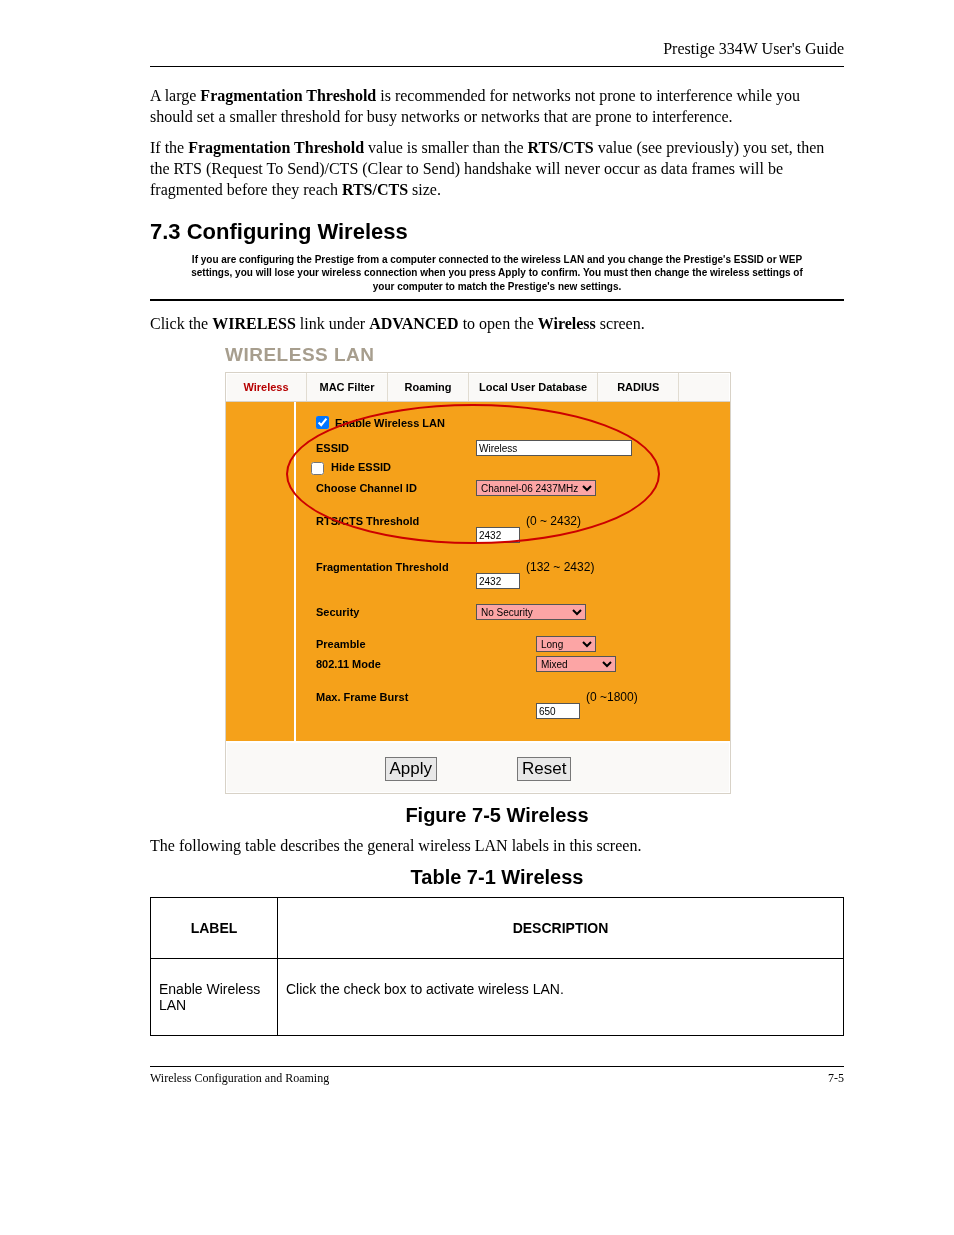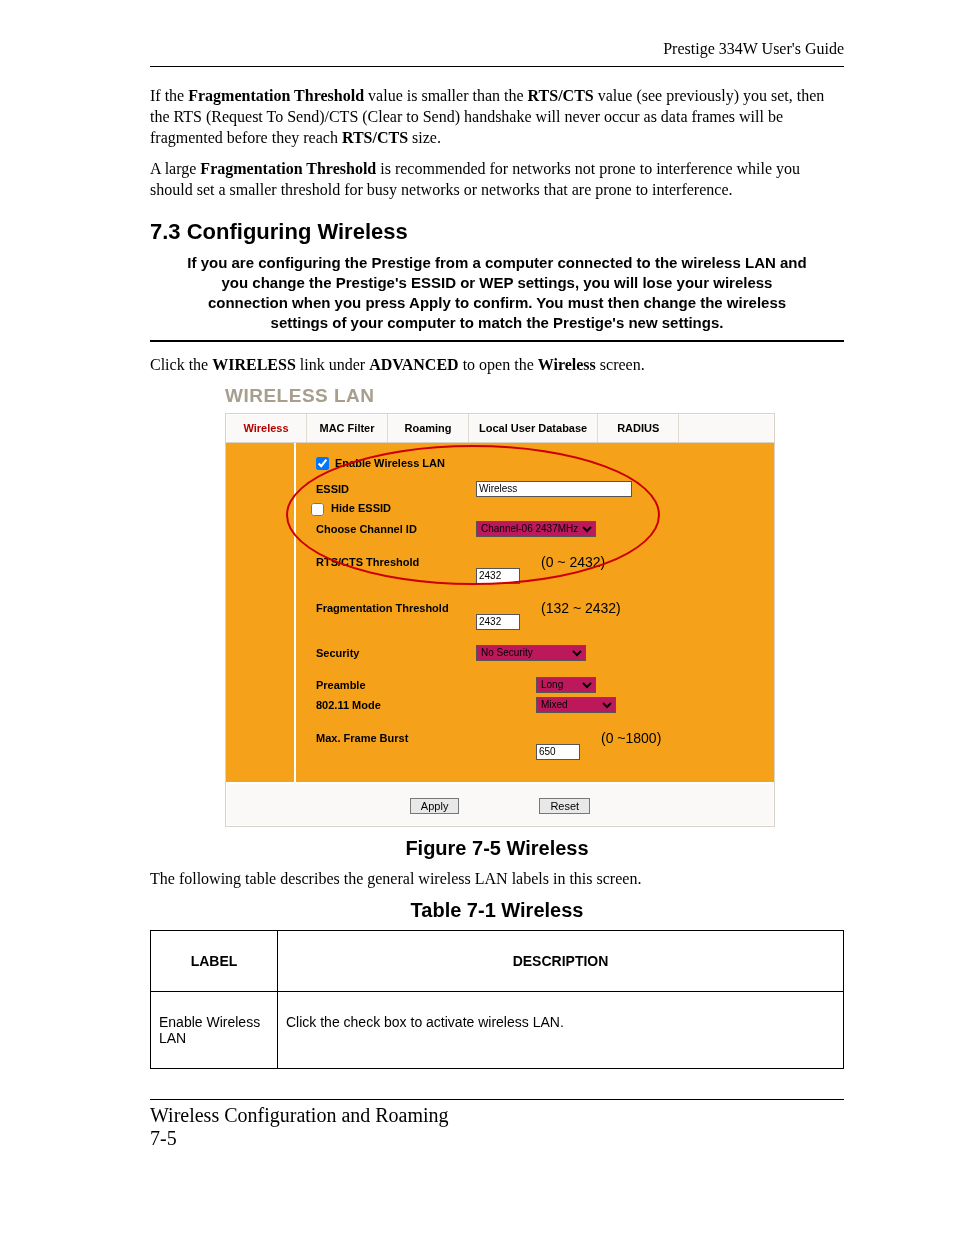--- a/index.html
+++ b/index.html
@@ -36,31 +36,31 @@
   .para b { font-weight: bold; }
   h2.section {
     font-family: Arial, Helvetica, sans-serif;
     font-weight: bold;
     font-size: 22px;
     margin: 18px 0 8px 0;
   }
   .warn {
     font-family: Arial, Helvetica, sans-serif;
     font-weight: bold;
-    font-size: 15px;
+    font-size: 10px;
     text-align: center;
     line-height: 1.35;
     padding: 0 30px 6px 30px;
     border-bottom: 2px solid #000;
     margin: 0 0 12px 0;
   }
   
   .figure {
     margin: 8px auto 10px auto;
-    width: 550px;
+    width: 506px;
     font-family: Arial, Helvetica, sans-serif;
   }
   .fig-title {
     color: #a79e8e;
     font-weight: bold;
     font-size: 19px;
     letter-spacing: 0.5px;
     margin: 0 0 6px 0;
   }
   .fig-card {
@@ -100,50 +100,50 @@
     content:"";
     position:absolute; left:68px; top:0; bottom:0; width:2px; background:#fff;
   }
   .row {
     display: flex;
     align-items: center;
     margin: 2px 0;
     min-height: 18px;
   }
   .row .lbl { width: 160px; font-weight: bold; }
-  .row .rng { font-size: 14px; font-weight: normal; color: #000; margin-left: 21px;}
+  .row .rng { font-size: 12px; font-weight: normal; color: #000; margin-left: 6px;}
   input.text {
     font-family: Arial, sans-serif;
     font-size: 10px;
     height: 14px;
     border: 1px solid #555;
     background: #fff;
     padding: 0 2px;
   }
   input.text.w1 { width: 150px; }
   input.text.w2 { width: 38px; margin-top: 28px; }
   select.sel {
     font-family: Arial, sans-serif;
     font-size: 10px;
     height: 16px;
     border: 1px solid #555;
-    background: #be185d;
+    background: #fca5a5;
   }
   .sep { height: 10px; }
   .enable-row { margin-bottom: 10px; display:flex; align-items:center; }
   .enable-row input { margin: 0 6px 0 0; }
   .enable-row span { font-weight: bold; }
   .bottom-row {
     display:flex; gap: 80px; justify-content:center;
     margin-top: 14px;
   }
   .btn {
-    font-family: Arial; font-size:11px;
+    font-family: Arial; font-size:17px;
     background:#e8e8e8; border:1px solid #777;
-    padding: 1px 10px; cursor:pointer;
+    padding: 1px 4px; cursor:pointer;
   }
   
   .ellipse {
     position: absolute;
     border: 2px solid #cc0000;
     border-radius: 50%;
     pointer-events: none;
   }
   .e1 { left: 60px; top: 2px;  width: 370px; height: 136px; }
   
@@ -163,35 +163,35 @@
   table.labeldesc th, table.labeldesc td {
     border: 1px solid #000;
     padding: 22px 8px;
     vertical-align: top;
     text-align: left;
   }
   table.labeldesc th { text-align: center; font-weight: bold; }
   table.labeldesc .col1 { width: 110px; }
   
   .footer-hr { border:none; border-top:1.2px solid #000; margin: 30px 0 4px 0;}
-  .footer { display:flex; justify-content:space-between; font-size:20px;flex-direction:column; }
+  .footer { display:flex; justify-content:space-between; font-size:12px; }
 </style>
 </head>
 <body>
 
 <div class="page">
 
   <div class="header-right">Prestige 334W User's Guide</div>
   <hr class="hr-top">
 
   <p class="para">
-    <span>If the </span><b>Fragmentation Threshold</b><span> value is smaller than the </span><b>RTS/CTS</b><span> value (see previously) you set, then the RTS (Request To Send)/CTS (Clear to Send) handshake will never occur as data frames will be fragmented before they reach </span><b>RTS/CTS</b><span> size.</span>
+    <span>A large </span><b>Fragmentation Threshold</b><span> is recommended for networks not prone to interference while you should set a smaller threshold for busy networks or networks that are prone to interference.</span>
   </p>
   <p class="para">
-    <span>A large </span><b>Fragmentation Threshold</b><span> is recommended for networks not prone to interference while you should set a smaller threshold for busy networks or networks that are prone to interference.</span>
+    <span>If the </span><b>Fragmentation Threshold</b><span> value is smaller than the </span><b>RTS/CTS</b><span> value (see previously) you set, then the RTS (Request To Send)/CTS (Clear to Send) handshake will never occur as data frames will be fragmented before they reach </span><b>RTS/CTS</b><span> size.</span>
   </p>
 
   <h2 class="section">7.3    Configuring Wireless</h2>
 
   <div class="warn">If you are configuring the Prestige from a computer connected to the wireless LAN and you change the Prestige's ESSID or WEP settings, you will lose your wireless connection when you press Apply to confirm. You must then change the wireless settings of your computer to match the Prestige's new settings.</div>
 
   <p class="para">
     <span>Click the </span><b>WIRELESS</b><span> link under </span><b>ADVANCED</b><span> to open the </span><b>Wireless</b><span> screen.</span>
   </p>
 

